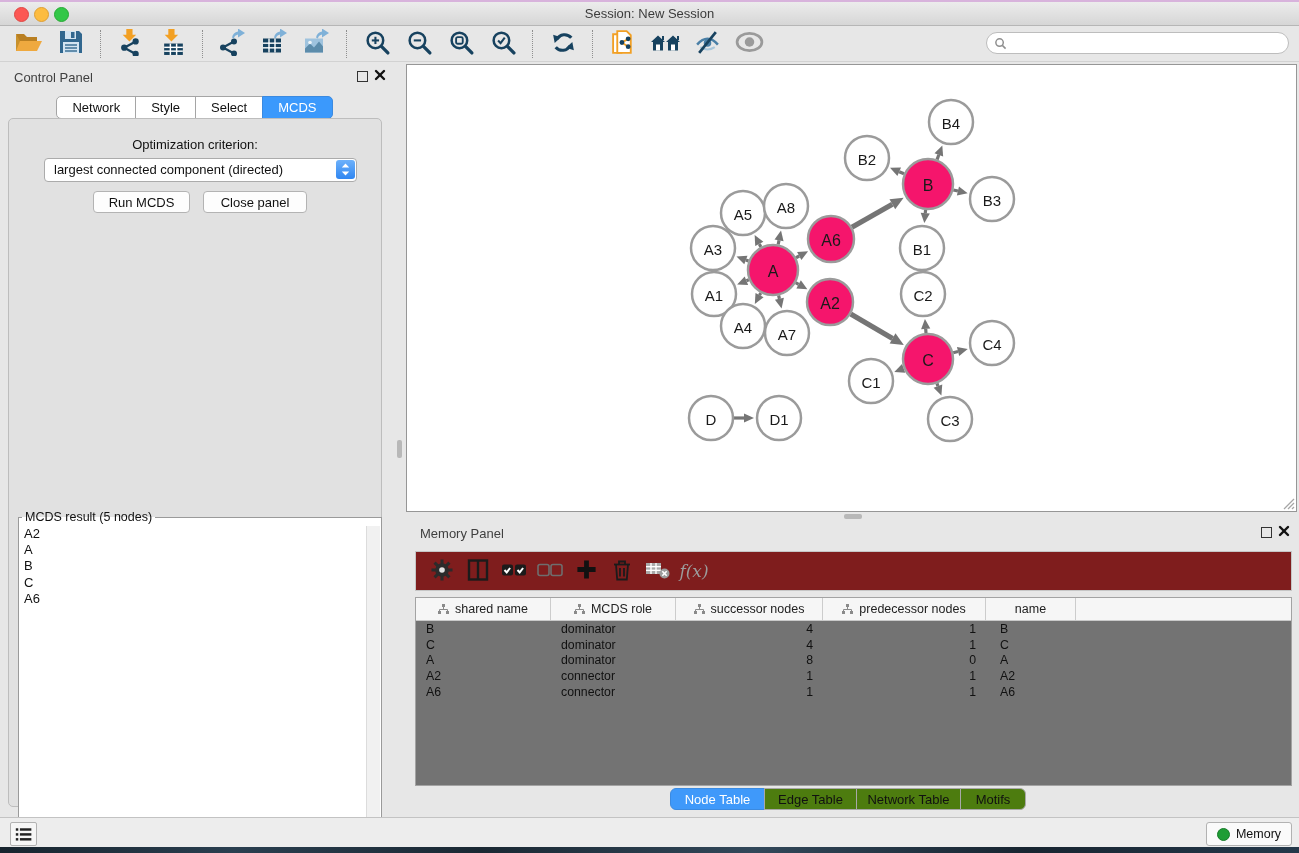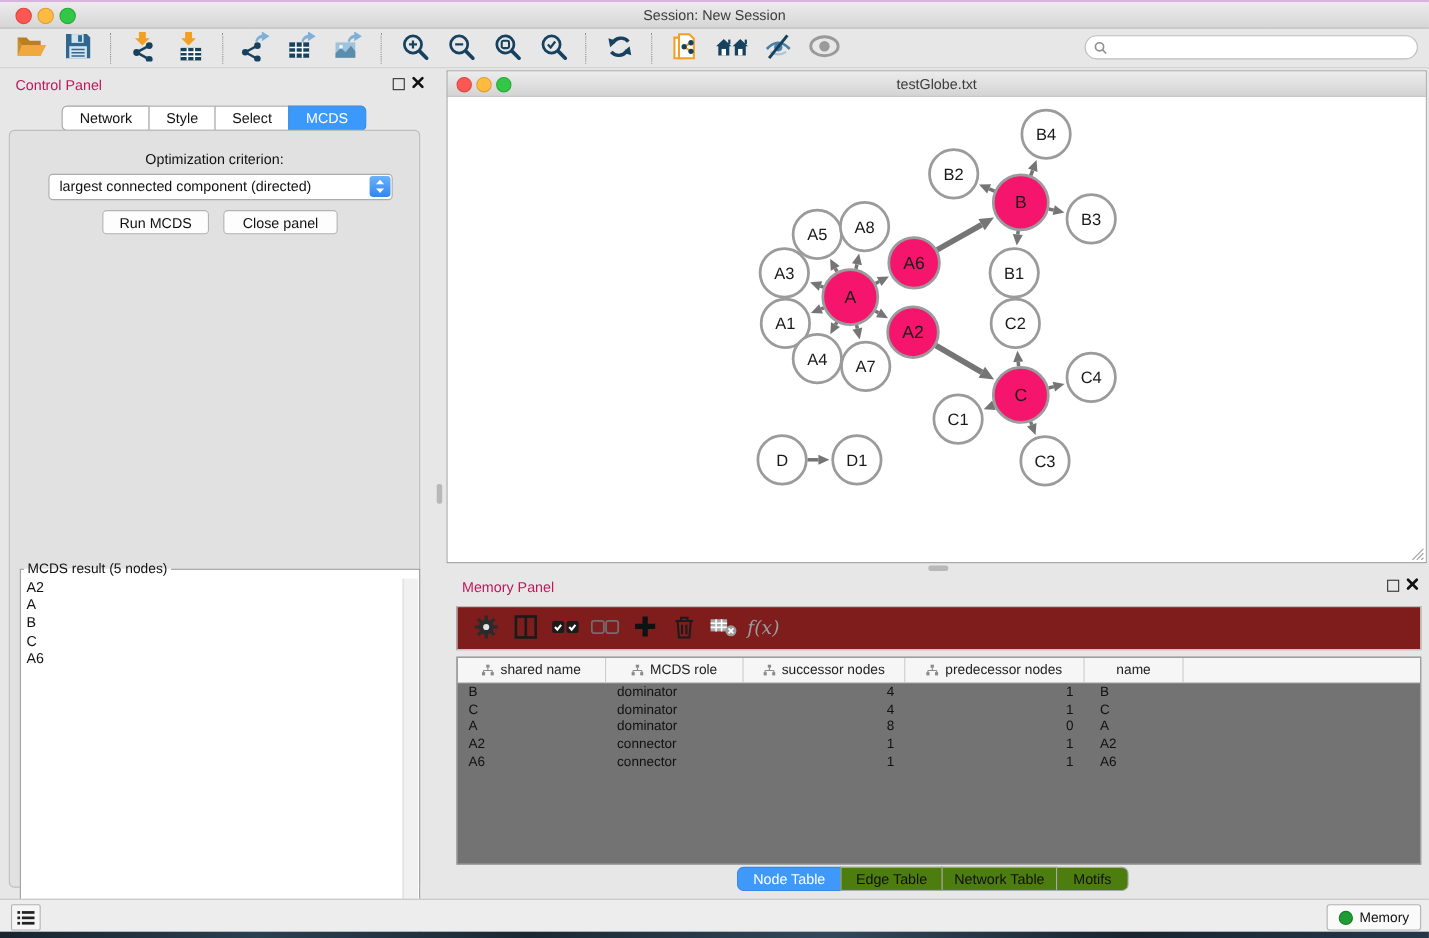--- a/index.html
+++ b/index.html
@@ -15,21 +15,21 @@
   #titlebar .title, .win-title{position:absolute;width:100%;text-align:center;font-size:13px;color:#3c3c3c;top:4px;}
   
   #main-toolbar{left:0;top:26px;width:1299px;height:36px;border-bottom:1px solid #d2d2d2;display:flex;align-items:center;padding-left:8px;box-sizing:border-box;}
   .tb-btn{width:34px;height:32px;display:flex;align-items:center;justify-content:center;background:transparent;border:none;padding:0;margin:0 4px;}
   .tb-sep{width:1px;height:28px;border-left:1px dotted #8f8f8f;margin:0 8px;}
   #search-box{position:absolute;right:10px;top:32px;width:294px;height:20px;background:#fff;border:1px solid #bdbdbd;border-radius:11px;display:flex;align-items:center;padding-left:7px;}
   #search-box input{border:none;outline:none;background:transparent;font-size:12px;width:250px;margin-left:5px;font-family:"Liberation Sans",sans-serif;}
   
   #control-panel{left:0;top:62px;width:390px;height:753px;}
   .panel-header{position:absolute;left:0;top:0;width:100%;height:30px;}
-  .panel-header .ph-title{position:absolute;left:14px;top:8px;font-size:13px;color:#be185d;}
+  .panel-header .ph-title{position:absolute;left:14px;top:8px;font-size:13px;color:#404040;}
   .float-btn{position:absolute;top:9px;width:11px;height:11px;border:1.6px solid #333;background:transparent;box-sizing:border-box;padding:0;}
   .close-btn{position:absolute;top:7px;width:14px;height:14px;background:transparent;border:none;padding:0;}
   #cp-tabs{position:absolute;left:0;top:34px;width:390px;display:flex;justify-content:center;}
   .cp-tab{height:21px;line-height:21px;padding:0 15px;font-size:13px;background:#fff;border:1px solid #a5a5a5;margin-left:-1px;color:#111;}
   .cp-tab:first-child{border-radius:5px 0 0 5px;}
   .cp-tab:last-child{border-radius:0 5px 5px 0;}
   .cp-tab.active{background:#3b99fc;color:#fff;border-color:#3b8ae0;}
   #cp-body{position:absolute;left:8px;top:56px;width:372px;height:687px;background:#e1e1e1;border:1px solid #bdbdbd;border-radius:5px;}
   #opt-label{position:absolute;left:0;top:18px;width:100%;text-align:center;font-size:13px;color:#111;}
   #criterion-combo{position:absolute;left:35px;top:39px;width:311px;height:22px;background:#fff;border:1px solid #ababab;border-radius:4px;}
@@ -309,26 +309,20 @@
         </div>
       <div id="mcds-scroll"></div>
     </fieldset>
   </div>
 </div>
 
 <div class="abs split-thumb-v"></div>
 <div class="abs split-thumb-h"></div>
 
 <div id="net-window" class="abs">
-  <div id="net-titlebar">
-    <span class="tl red" style="left:8px"></span>
-    <span class="tl yel" style="left:26px"></span>
-    <span class="tl grn" style="left:44px"></span>
-    <span class="win-title">testGlobe.txt</span>
-  </div>
   <div id="net-canvas">
     <svg id="graph-svg" width="889" height="423" viewBox="0 0 889 423">
         <line x1="353.89059274635184" y1="158.99212621806845" x2="352.3011251491418" y2="155.97213778336936" stroke="#757575" stroke-width="3.2"></line>
         <polygon points="347.64366082081557,147.12295555954955 356.37174897209894,153.8297041923393 348.23050132618465,158.11457137439942" fill="#757575"></polygon>
         <line x1="371.1755580315427" y1="156.52032969086662" x2="372.03290264984633" y2="152.29955618537187" stroke="#757575" stroke-width="3.2"></line>
         <polygon points="374.0235018927474,142.49968298955133 376.5408443199238,153.21523183710636 367.5249609797689,151.38388053363738" fill="#757575"></polygon>
         <line x1="341.58921578694816" y1="173.049379121881" x2="338.8606710560313" y2="172.04891272054482" stroke="#757575" stroke-width="3.2"></line>
         <polygon points="329.47190789716524,168.60636622896058 340.4442424421601,167.7300816674664 337.27709966990255,176.36774377362323" fill="#757575"></polygon>
         <line x1="341.9163195751765" y1="191.79675135925027" x2="339.42033903341627" y2="192.81206547793235" stroke="#757575" stroke-width="3.2"></line>
         <polygon points="330.15738502386876,196.58004676995168 337.6870676390874,188.55110663354048 341.15361042774515,197.07302432232422" fill="#757575"></polygon>

